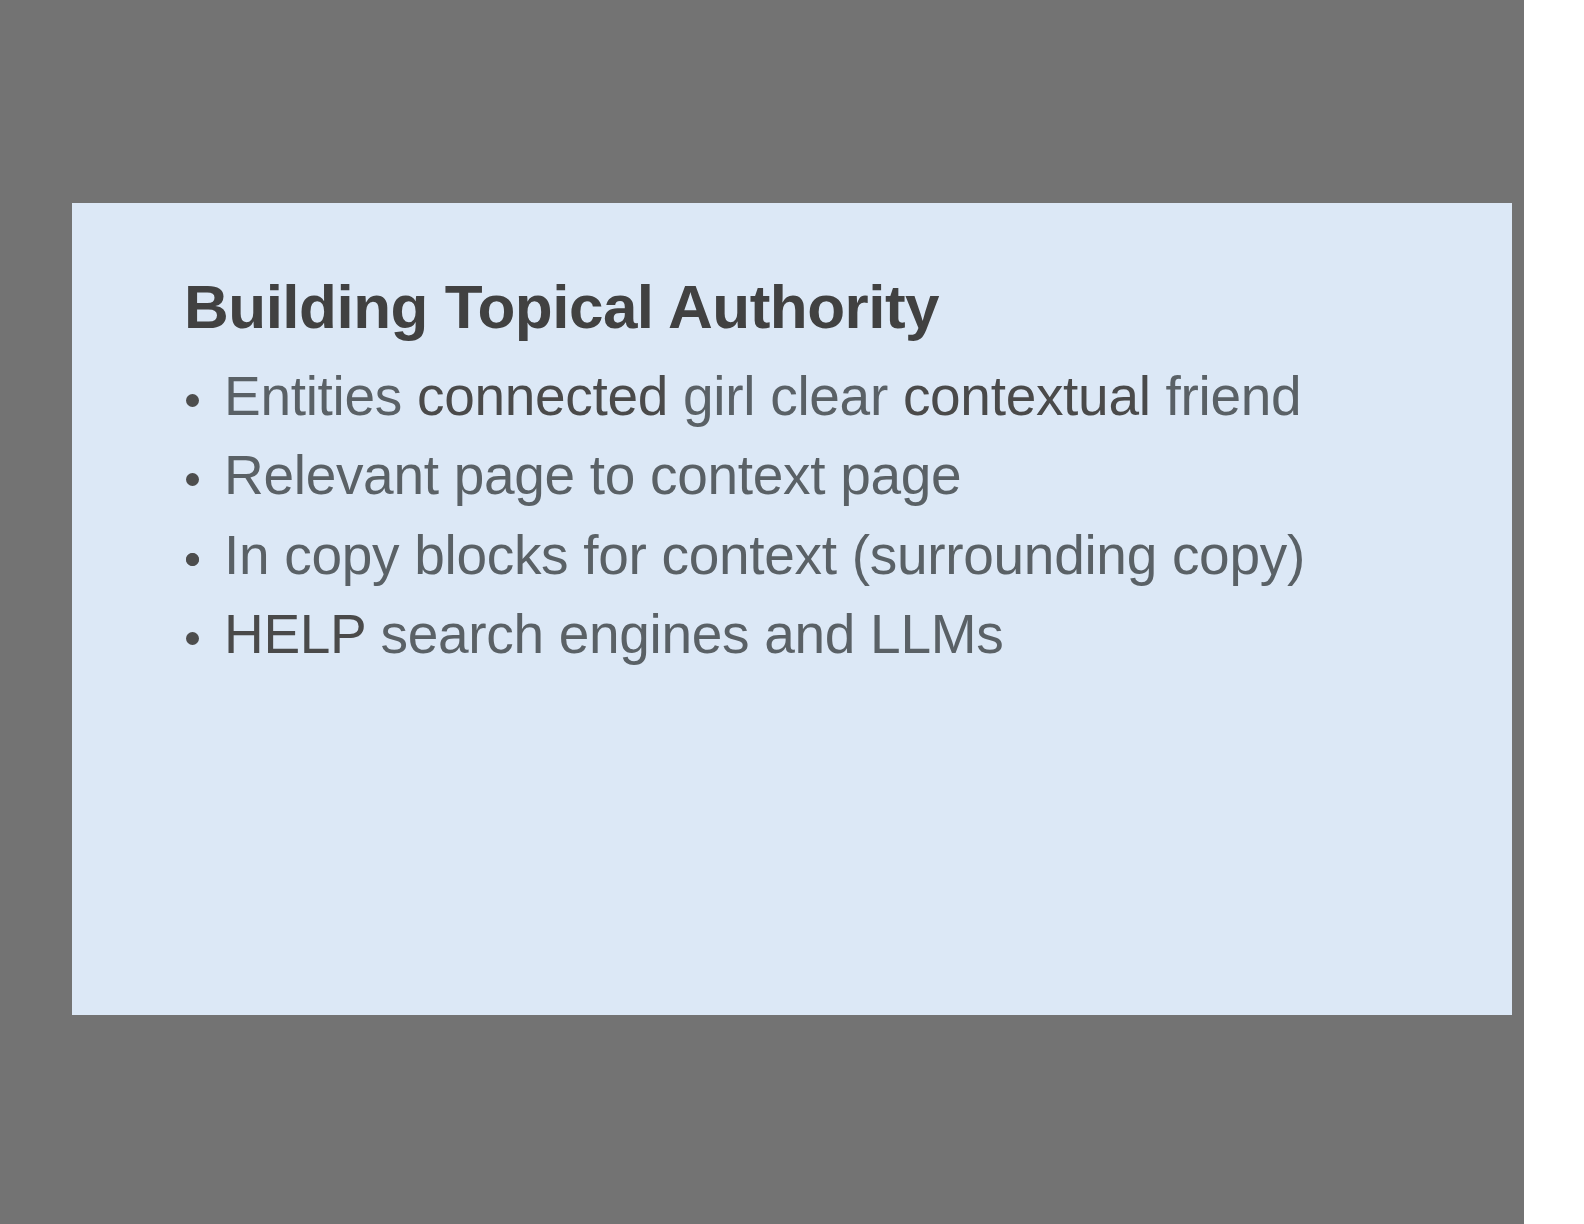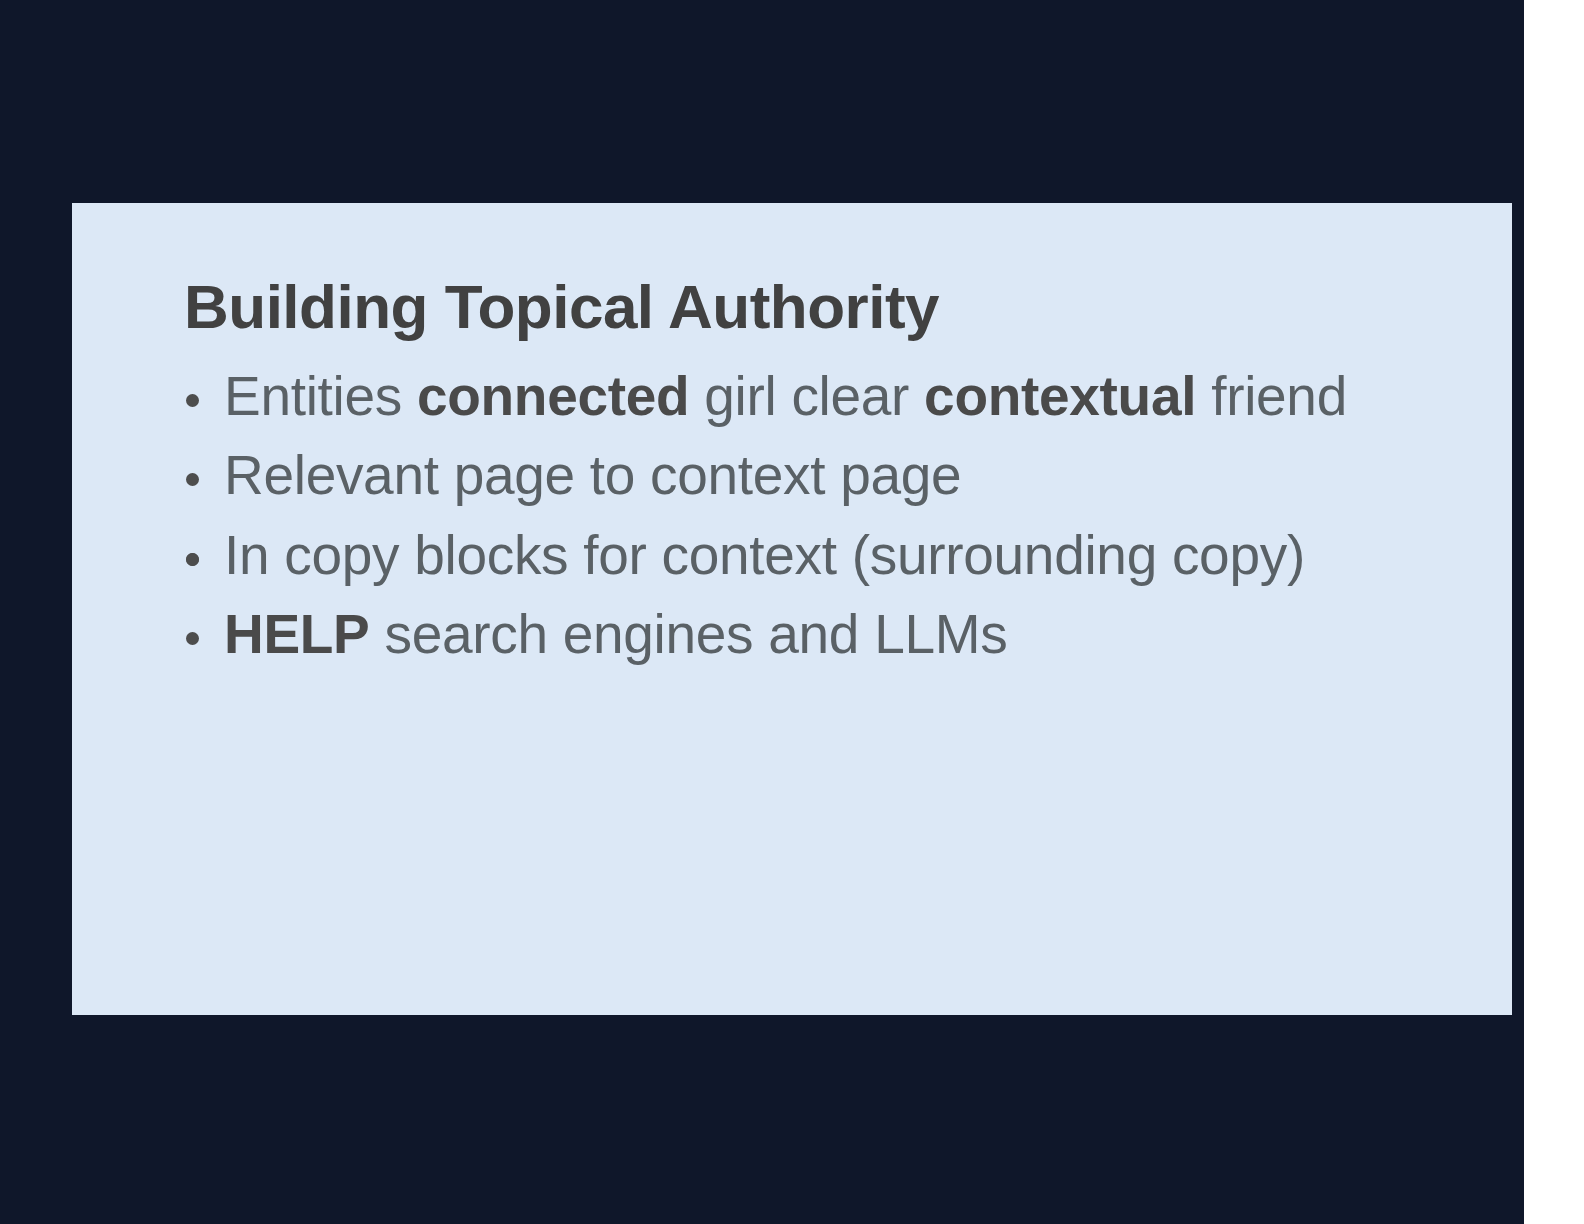--- a/index.html
+++ b/index.html
@@ -12,21 +12,21 @@
     height: 1224px;
     background: #ffffff;
     font-family: "Liberation Sans", sans-serif;
     overflow: hidden;
   }
 
   .slide {
     position: relative;
     width: 1524px;
     height: 1224px;
-    background: #0f172a;
+    background: #737373;
   }
 
   .content-panel {
     position: absolute;
     left: 72px;
     top: 203px;
     width: 1440px;
     height: 812px;
     background: #dce8f6;
     box-sizing: border-box;
@@ -73,21 +73,21 @@
     left: 2px;
     top: 26px;
     width: 13px;
     height: 13px;
     border-radius: 50%;
     background: #4d4d4d;
   }
 
   .bullet-item b,
   .bullet-item strong {
-    font-weight: bold;
+    font-weight: normal;
     color: #4a4a4a;
   }
 </style>
 </head>
 <body>
 
 <div class="slide">
   <div class="content-panel">
 
     <h1 class="slide-title">Building Topical Authority</h1>

